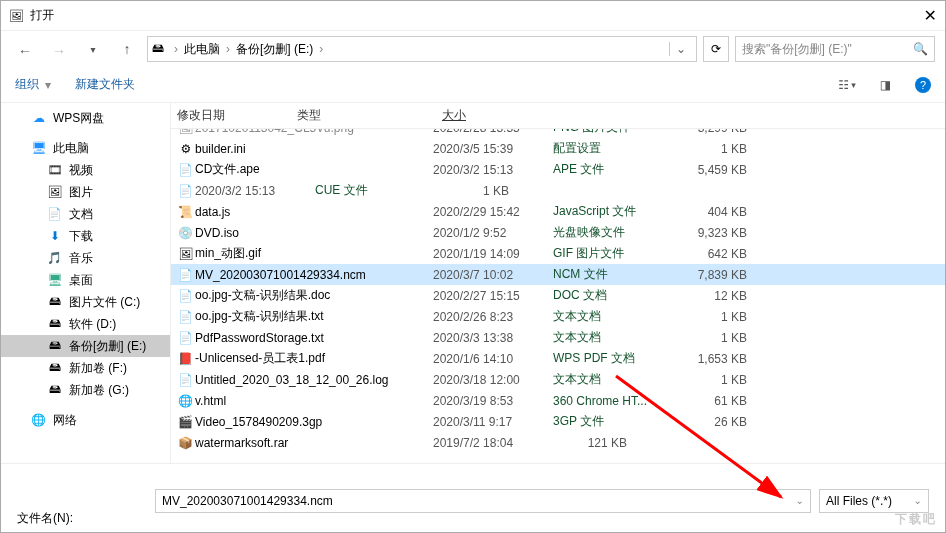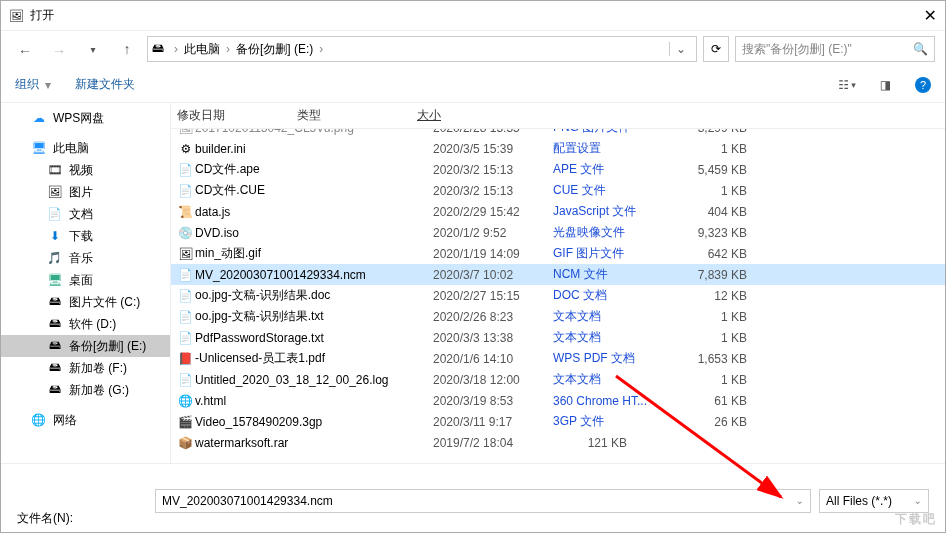--- a/index.html
+++ b/index.html
@@ -29,30 +29,30 @@
 .side-item { display: flex; align-items: center; height: 22px; padding-left: 30px; gap: 6px; cursor: pointer; white-space: nowrap; }
 .side-item.level2 { padding-left: 46px; }
 .side-item.selected { background: #ccc; }
 .side-item .icon { width: 16px; display: inline-flex; justify-content: center; }
 .side-group { margin-bottom: 8px; }
 .filelist { flex: 1; display: flex; flex-direction: column; overflow: hidden; }
 .columns { display: flex; font-size: 12px; color: #333; height: 26px; align-items: center; padding-left: 6px; border-bottom: 1px solid #eee; }
 .col-name { width: 256px; padding-left: 2px; }
 .col-date { width: 120px; }
 .col-type { width: 120px; font-family: Liberation Serif, serif; }
-.col-size { width: 80px; text-align: left; padding-right: 6px; text-decoration: underline; }
+.col-size { width: 80px; text-align: center; padding-right: 6px; text-decoration: underline; }
 .rows { flex: 1; overflow-y: auto; font-size: 12px; position: relative; }
 .rows::-webkit-scrollbar { width: 16px; }
 .rows::-webkit-scrollbar-thumb { background: #ccc; }
 .row { display: flex; height: 21px; align-items: center; padding-left: 6px; cursor: pointer; }
 .row.cutoff { color: #888; }
 .row.selected { background: #cde8ff; }
 .row .ficon { width: 18px; display: inline-flex; justify-content: center; font-size: 12px; }
 .row .rcell-date { width: 120px; color: #555; }
-.row .rcell-type { width: 120px; color: #1d4ed8; white-space: nowrap; overflow: hidden; text-overflow: ellipsis; }
+.row .rcell-type { width: 120px; color: #14532d; white-space: nowrap; overflow: hidden; text-overflow: ellipsis; }
 .row .rcell-size { width: 80px; text-align: right; color: #555; padding-right: 6px; }
 .row .rcell-name { width: 256px; white-space: nowrap; overflow: hidden; text-overflow: ellipsis; }
 .footer { border-top: 1px solid #eee; padding: 10px 16px 14px; }
 .fn-row { display: flex; align-items: center; gap: 8px; font-size: 12px; }
 .fn-label { width: 130px; text-align: left; margin-top: 36px; }
 .fn-input { flex: 1; border: 1px solid #ccc; height: 24px; padding: 0 6px; display: flex; align-items: center; font-size: 12px; }
 .fn-filter { border: 1px solid #ccc; height: 24px; width: 110px; padding: 0 6px; display: flex; align-items: center; justify-content: space-between; font-size: 12px; }
 .btn-row { display: flex; justify-content: flex-end; gap: 8px; margin-top: 14px; padding-right: 4px; }
 .btn { border: 1px solid #aaa; height: 24px; min-width: 80px; padding: 0 14px; font-size: 12px; background: #e8e8e8; cursor: pointer; display: flex; align-items: center; justify-content: center; }
 .btn.primary { border: 2px solid #0078d7; background: #e8e8e8; }
@@ -191,21 +191,20 @@
         </div>
         <div class="row">
           <span class="ficon">📄</span>
           <span class="rcell-name" style="width:238px">CD文件.ape</span>
           <span class="rcell-date">2020/3/2 15:13</span>
           <span class="rcell-type">APE 文件</span>
           <span class="rcell-size">5,459 KB</span>
         </div>
         <div class="row">
           <span class="ficon">📄</span>
-          <span class="rcell-name" style="width:238px">CD文件.CUE</span>
           <span class="rcell-date">2020/3/2 15:13</span>
           <span class="rcell-type">CUE 文件</span>
           <span class="rcell-size">1 KB</span>
         </div>
         <div class="row">
           <span class="ficon">📜</span>
           <span class="rcell-name" style="width:238px">data.js</span>
           <span class="rcell-date">2020/2/29 15:42</span>
           <span class="rcell-type">JavaScript 文件</span>
           <span class="rcell-size">404 KB</span>

